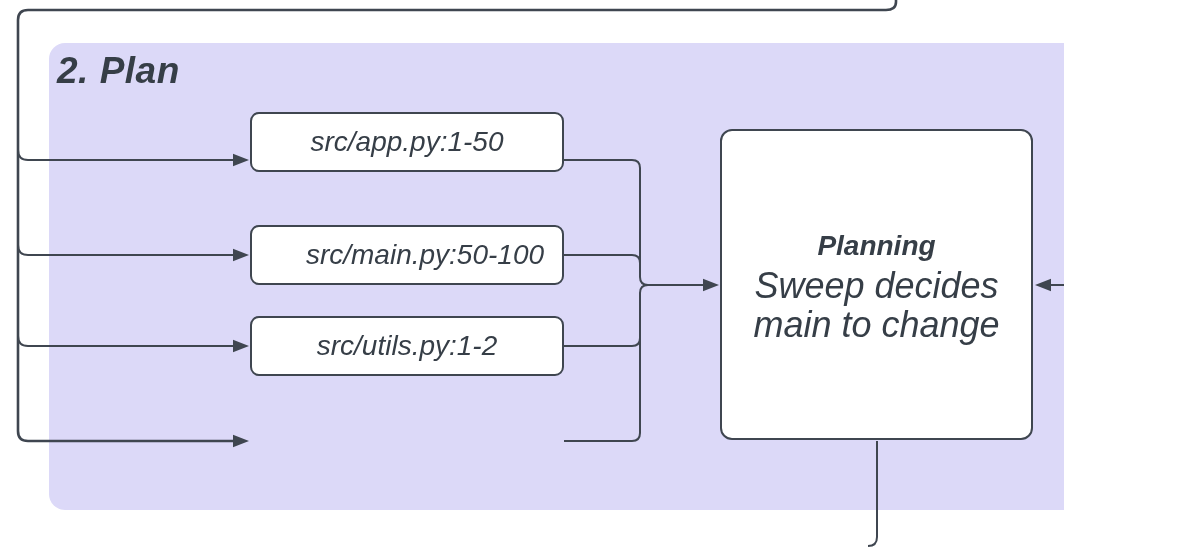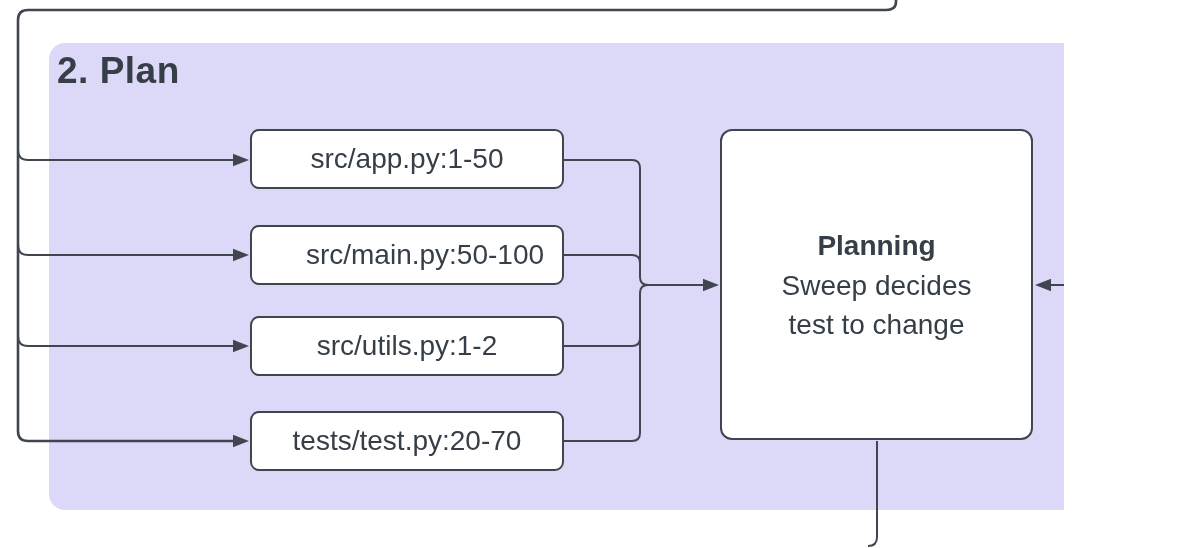--- a/index.html
+++ b/index.html
@@ -7,20 +7,21 @@
     padding: 0;
     background: #ffffff;
     font-family: "Liberation Sans", sans-serif;
   }
   .canvas {
     position: relative;
     width: 1064px;
     height: 548px;
     overflow: hidden;
     background: #ffffff;
+    font-style: italic;
   }
   .edges-layer {
     position: absolute;
     left: 0;
     top: 0;
     width: 1196px;
     height: 548px;
     z-index: 3;
     pointer-events: none;
   }
@@ -57,21 +58,21 @@
     display: flex;
     align-items: center;
     justify-content: center;
     z-index: 2;
   }
   .file-node-label {
     font-size: 28px;
     color: #363e47;
     white-space: nowrap;
   }
-  .file-node.n1 { top: 129px; }
+  .file-node.n1 { top: 112px; }
   .file-node.n2 { top: 225px; padding-left: 36px; }
   .file-node.n3 { top: 316px; }
   .file-node.n4 { top: 411px; }
   .planning-node {
     position: absolute;
     left: 720px;
     top: 129px;
     width: 313px;
     height: 311px;
     background: #ffffff;
@@ -86,21 +87,21 @@
     z-index: 2;
   }
   .planning-title {
     font-size: 28px;
     font-weight: bold;
     color: #363e47;
     line-height: 40px;
     white-space: nowrap;
   }
   .planning-line {
-    font-size: 28px;
+    font-size: 36px;
     color: #363e47;
     line-height: 39px;
     white-space: nowrap;
   }
   .no-label {
     position: absolute;
     left: 1066px;
     top: 520px;
     width: 60px;
     text-align: center;
@@ -136,28 +137,25 @@
   </div>
 
   <div class="file-node n2">
     <span class="file-node-label">src/main.py:50-100</span>
   </div>
 
   <div class="file-node n3">
     <span class="file-node-label">src/utils.py:1-2</span>
   </div>
 
-  <div class="file-node n4">
-    <span class="file-node-label">tests/test.py:20-70</span>
-  </div>
 
   <div class="planning-node">
     <div class="planning-title">Planning</div>
     <div class="planning-line">Sweep decides</div>
-    <div class="planning-line">test to change</div>
+    <div class="planning-line">main to change</div>
   </div>
 
   <div class="no-label">No</div>
 
   <svg class="edges-layer" viewBox="0 0 1196 548" xmlns="http://www.w3.org/2000/svg">
 
     <path class="edge thick" d="M 896 0 L 896 2 Q 896 10 886 10 L 28 10 Q 18 10 18 20 L 18 431 Q 18 441 28 441 L 234 441"></path>
 
     <path class="edge" d="M 18 150 Q 18 160 28 160 L 234 160"></path>
     <path class="edge" d="M 18 245 Q 18 255 28 255 L 234 255"></path>

